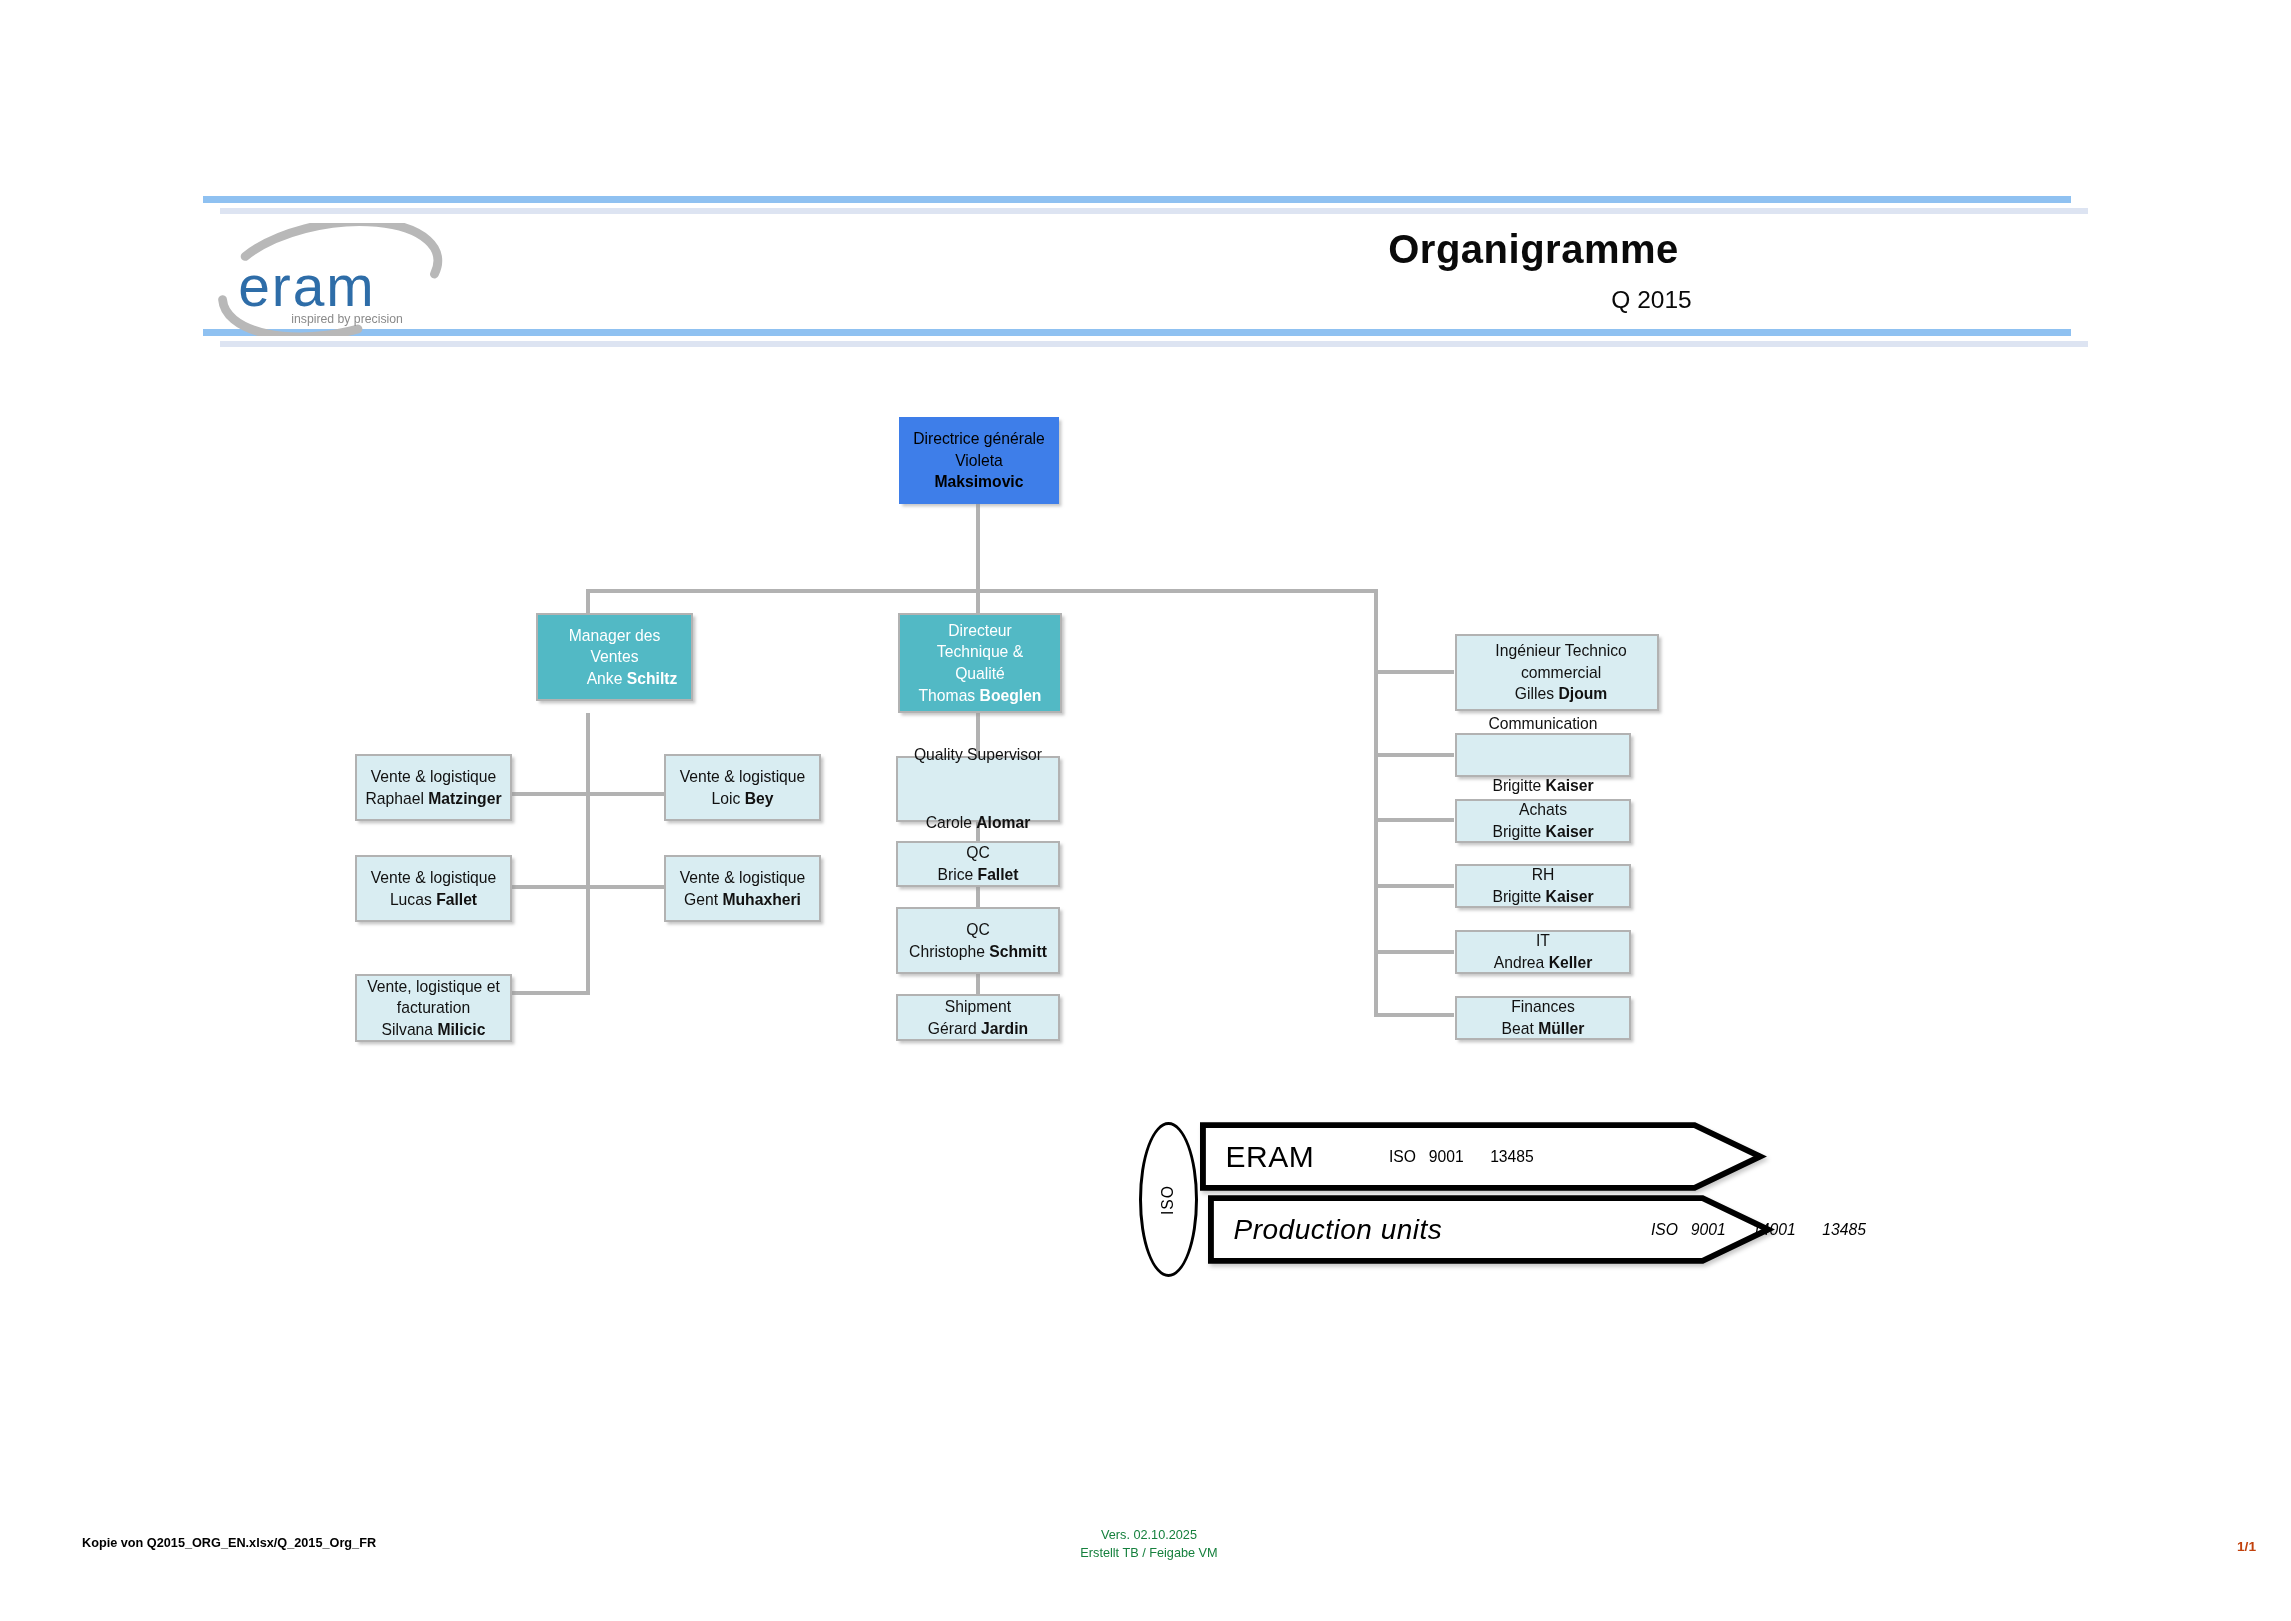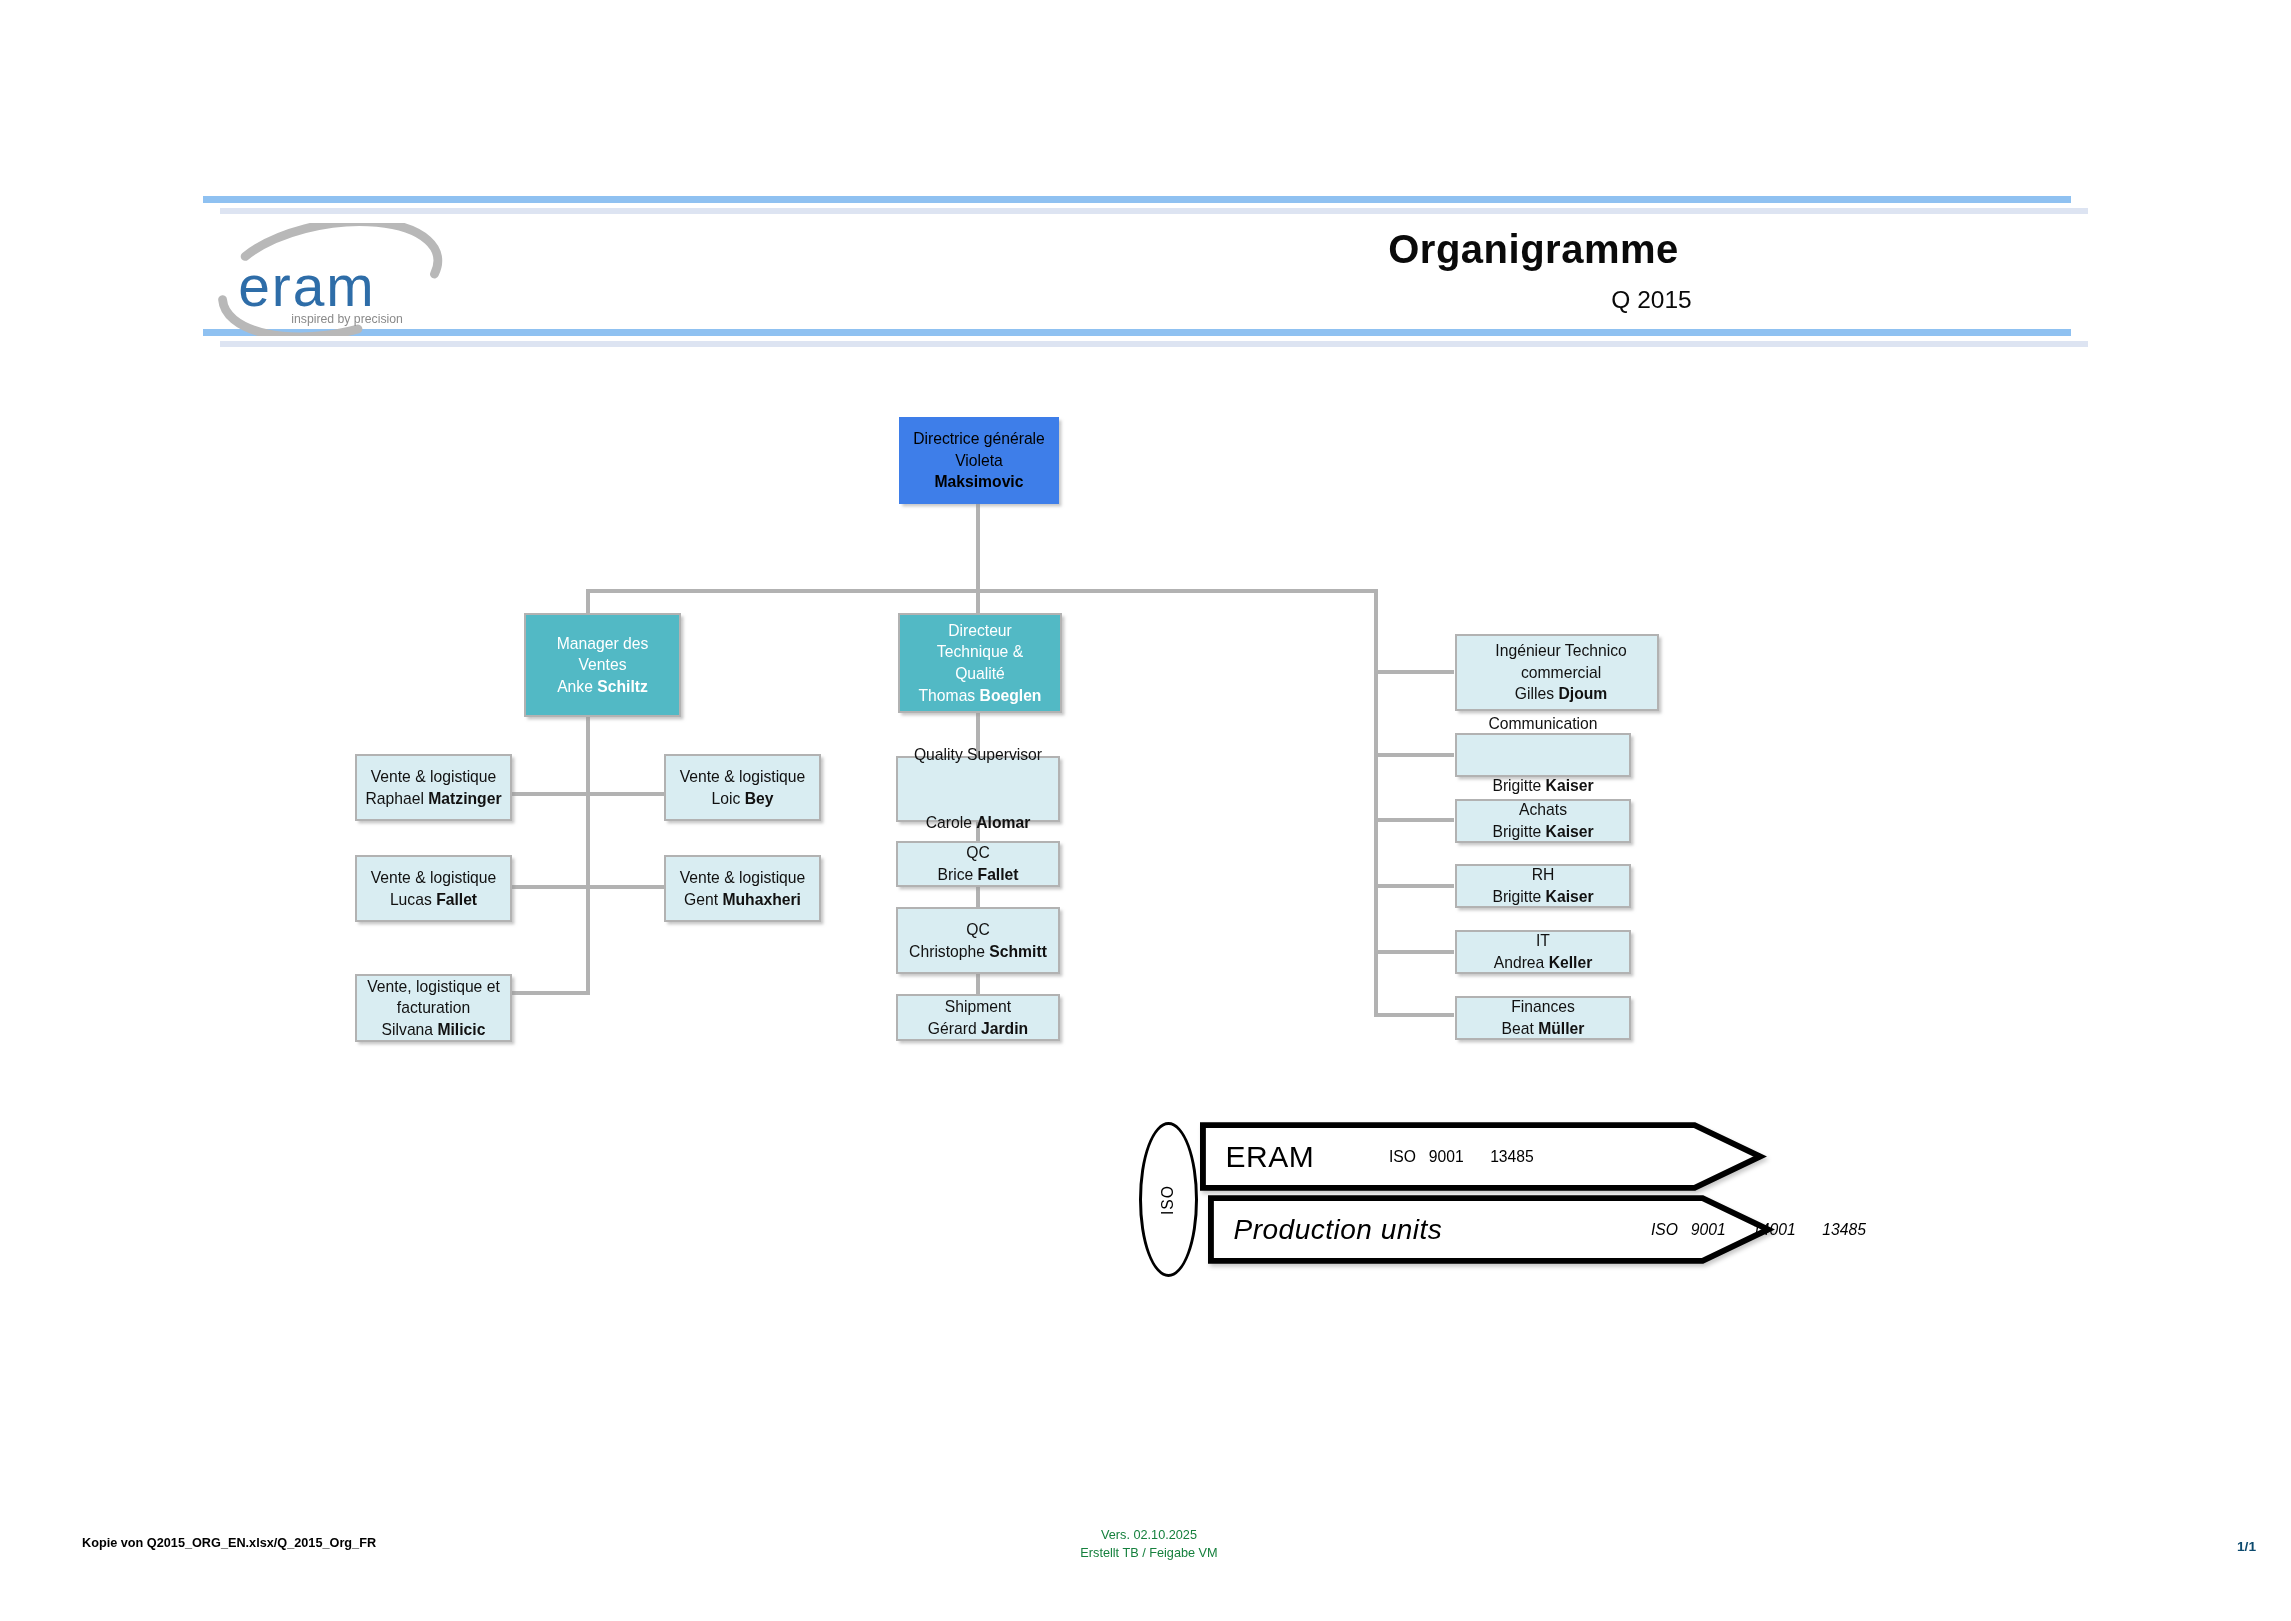--- a/index.html
+++ b/index.html
@@ -58,21 +58,21 @@
   .banner .cert.first{margin-right:12.7px;}
   
   .footer-left{
     position:absolute;left:37px;top:1536px;font-size:12.7px;font-weight:700;color:#000;padding-left:45px;
   }
   .footer-center{
     position:absolute;left:1002px;top:1527px;width:294px;text-align:center;
     font-size:12.7px;color:#15803d;line-height:1.4;
   }
   .footer-right{
-    position:absolute;left:2237px;top:1539px;font-size:13.7px;font-weight:700;color:#0c4a6e;
+    position:absolute;left:2237px;top:1539px;font-size:13.7px;font-weight:700;color:#c2410c;
   }
 </style>
 </head>
 <body>
 
 <div class="rule dark" style="left:203px;top:196px;width:1868px;"></div>
 <div class="rule light" style="left:220px;top:208px;width:1868px;"></div>
 <div class="rule dark" style="left:203px;top:329px;width:1868px;"></div>
 <div class="rule light" style="left:220px;top:341px;width:1868px;"></div>
 
@@ -109,21 +109,21 @@
 <div class="line" style="left:976px;top:713px;width:3.9px;height:43px;"></div>
 <div class="line" style="left:976px;top:821px;width:3.9px;height:19.6px;"></div>
 <div class="line" style="left:976px;top:887px;width:3.9px;height:19.6px;"></div>
 <div class="line" style="left:976px;top:973px;width:3.9px;height:20.6px;"></div>
 
 <div class="node blue" style="left:899px;top:417px;width:160px;height:87px;">
   <span class="role">Directrice générale</span>
   <span class="nm"><span>Violeta</span> <b>Maksimovic</b></span>
 </div>
 
-<div class="node teal" style="left:524px;top:613px;width:157px;height:104px;">
+<div class="node teal" style="left:536px;top:613px;width:157px;height:88px;align-items:flex-end;">
   <span class="role">Manager des Ventes</span>
   <span class="nm"><span>Anke</span> <b>Schiltz</b></span>
 </div>
 
 <div class="node teal" style="left:898px;top:613px;width:164px;height:100px;">
   <span class="role">Directeur Technique &amp; Qualité</span>
   <span class="nm"><span>Thomas</span> <b>Boeglen</b></span>
 </div>
 
 <div class="node light" style="left:355px;top:754px;width:157px;height:67px;">

